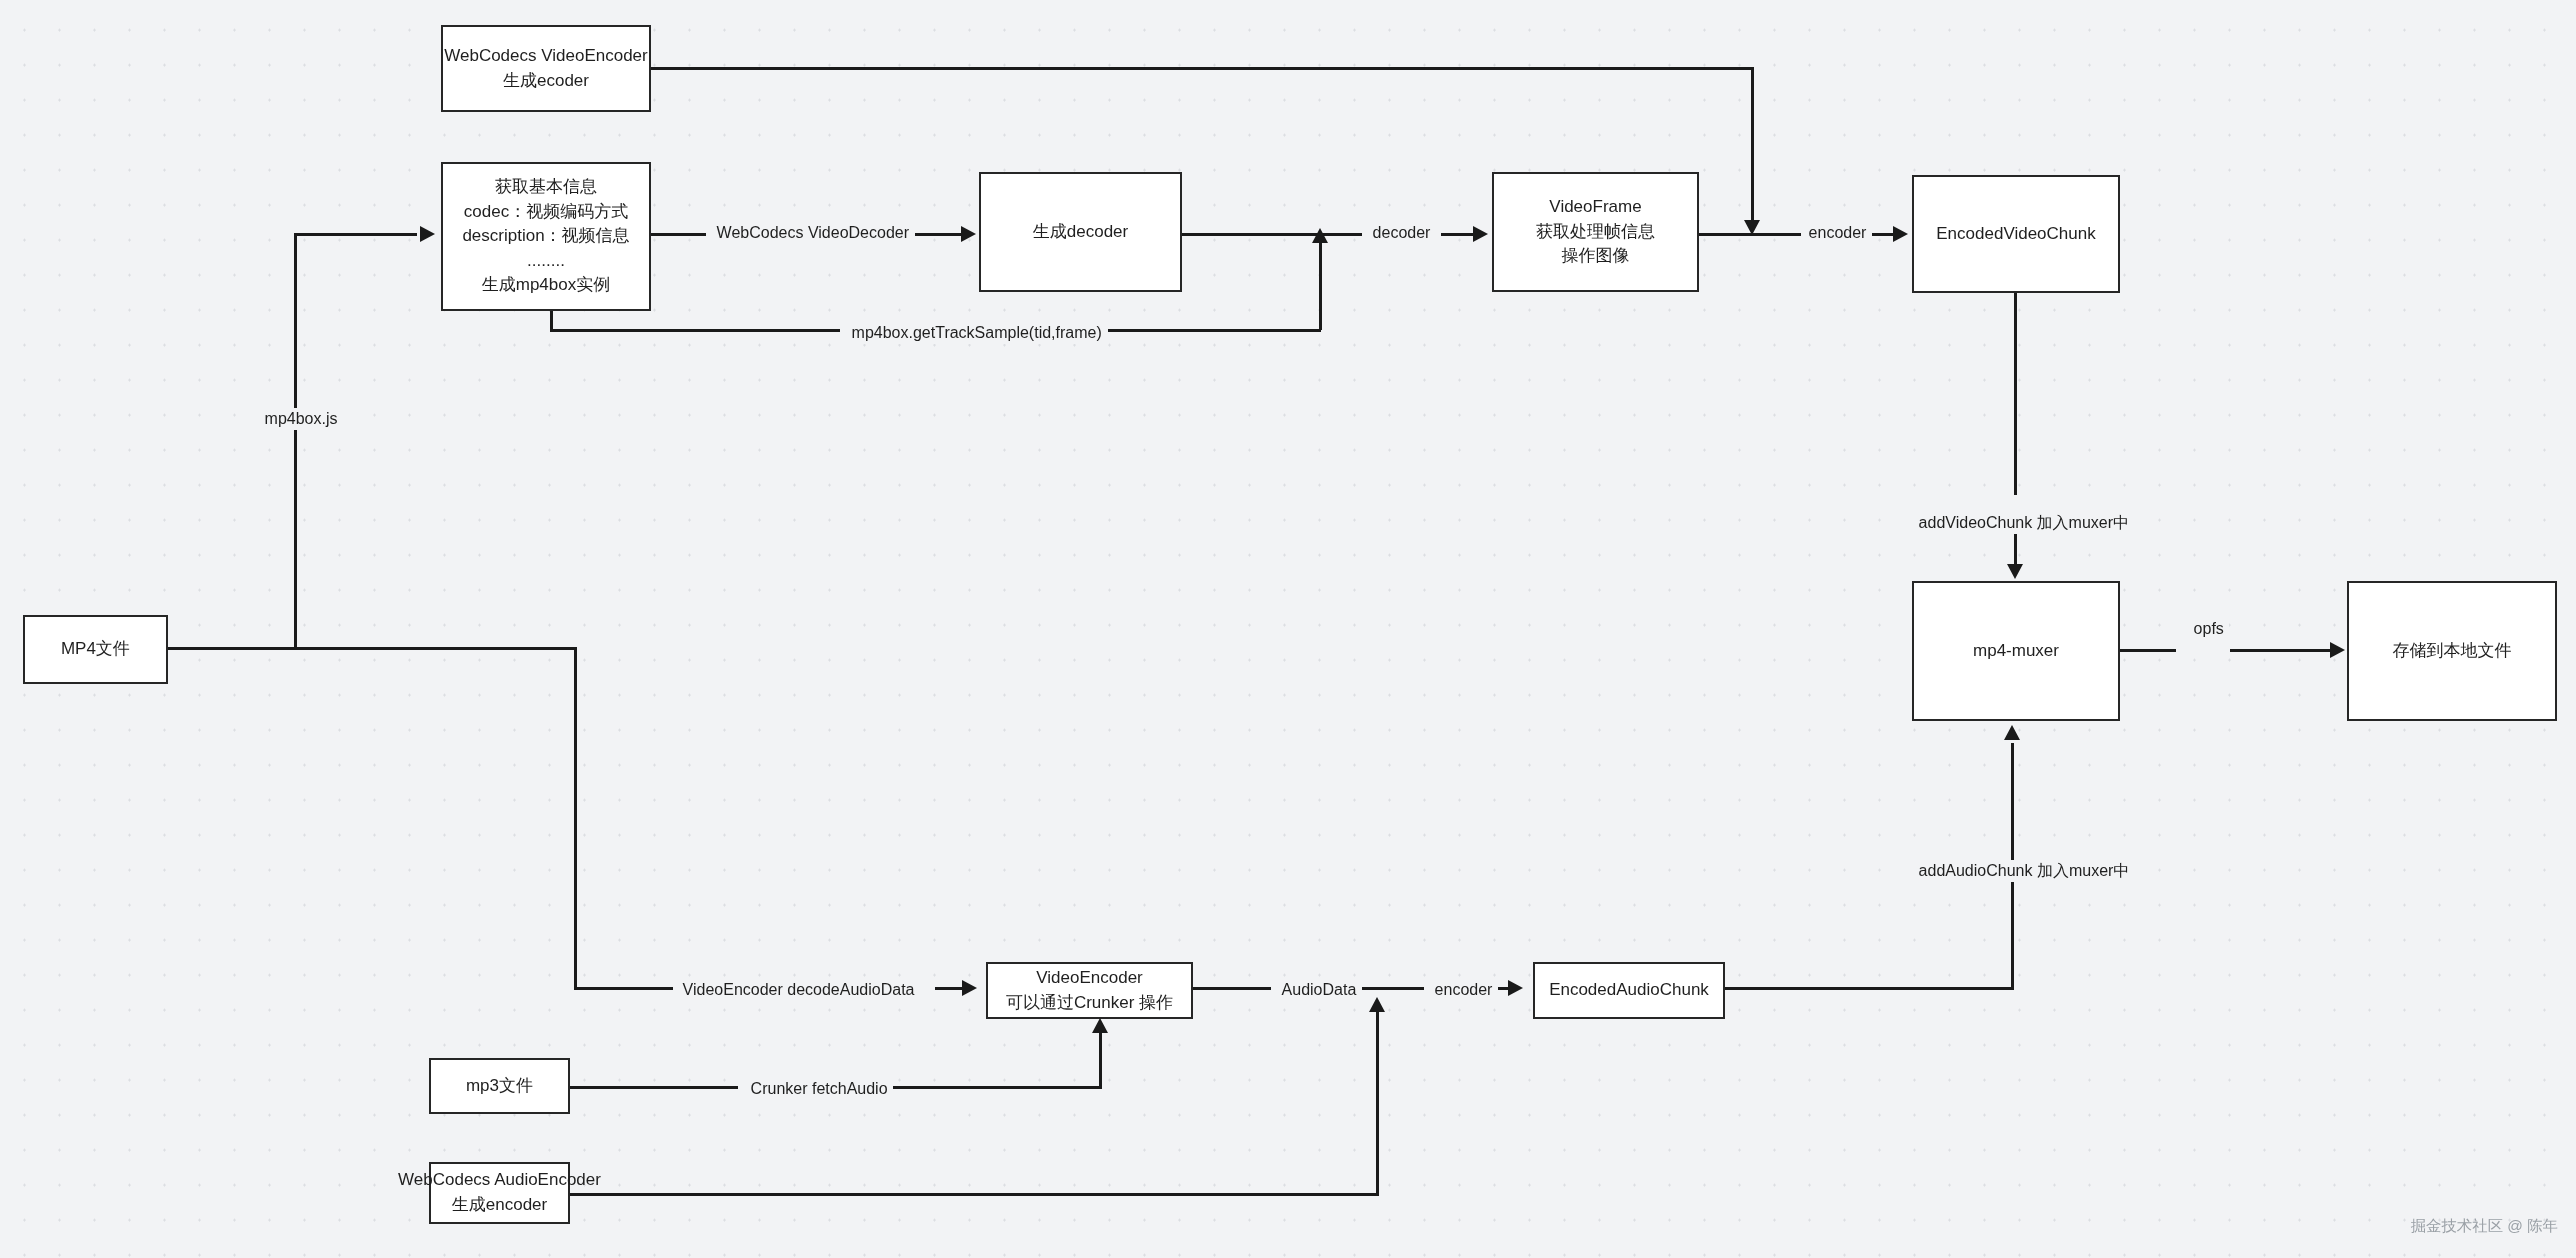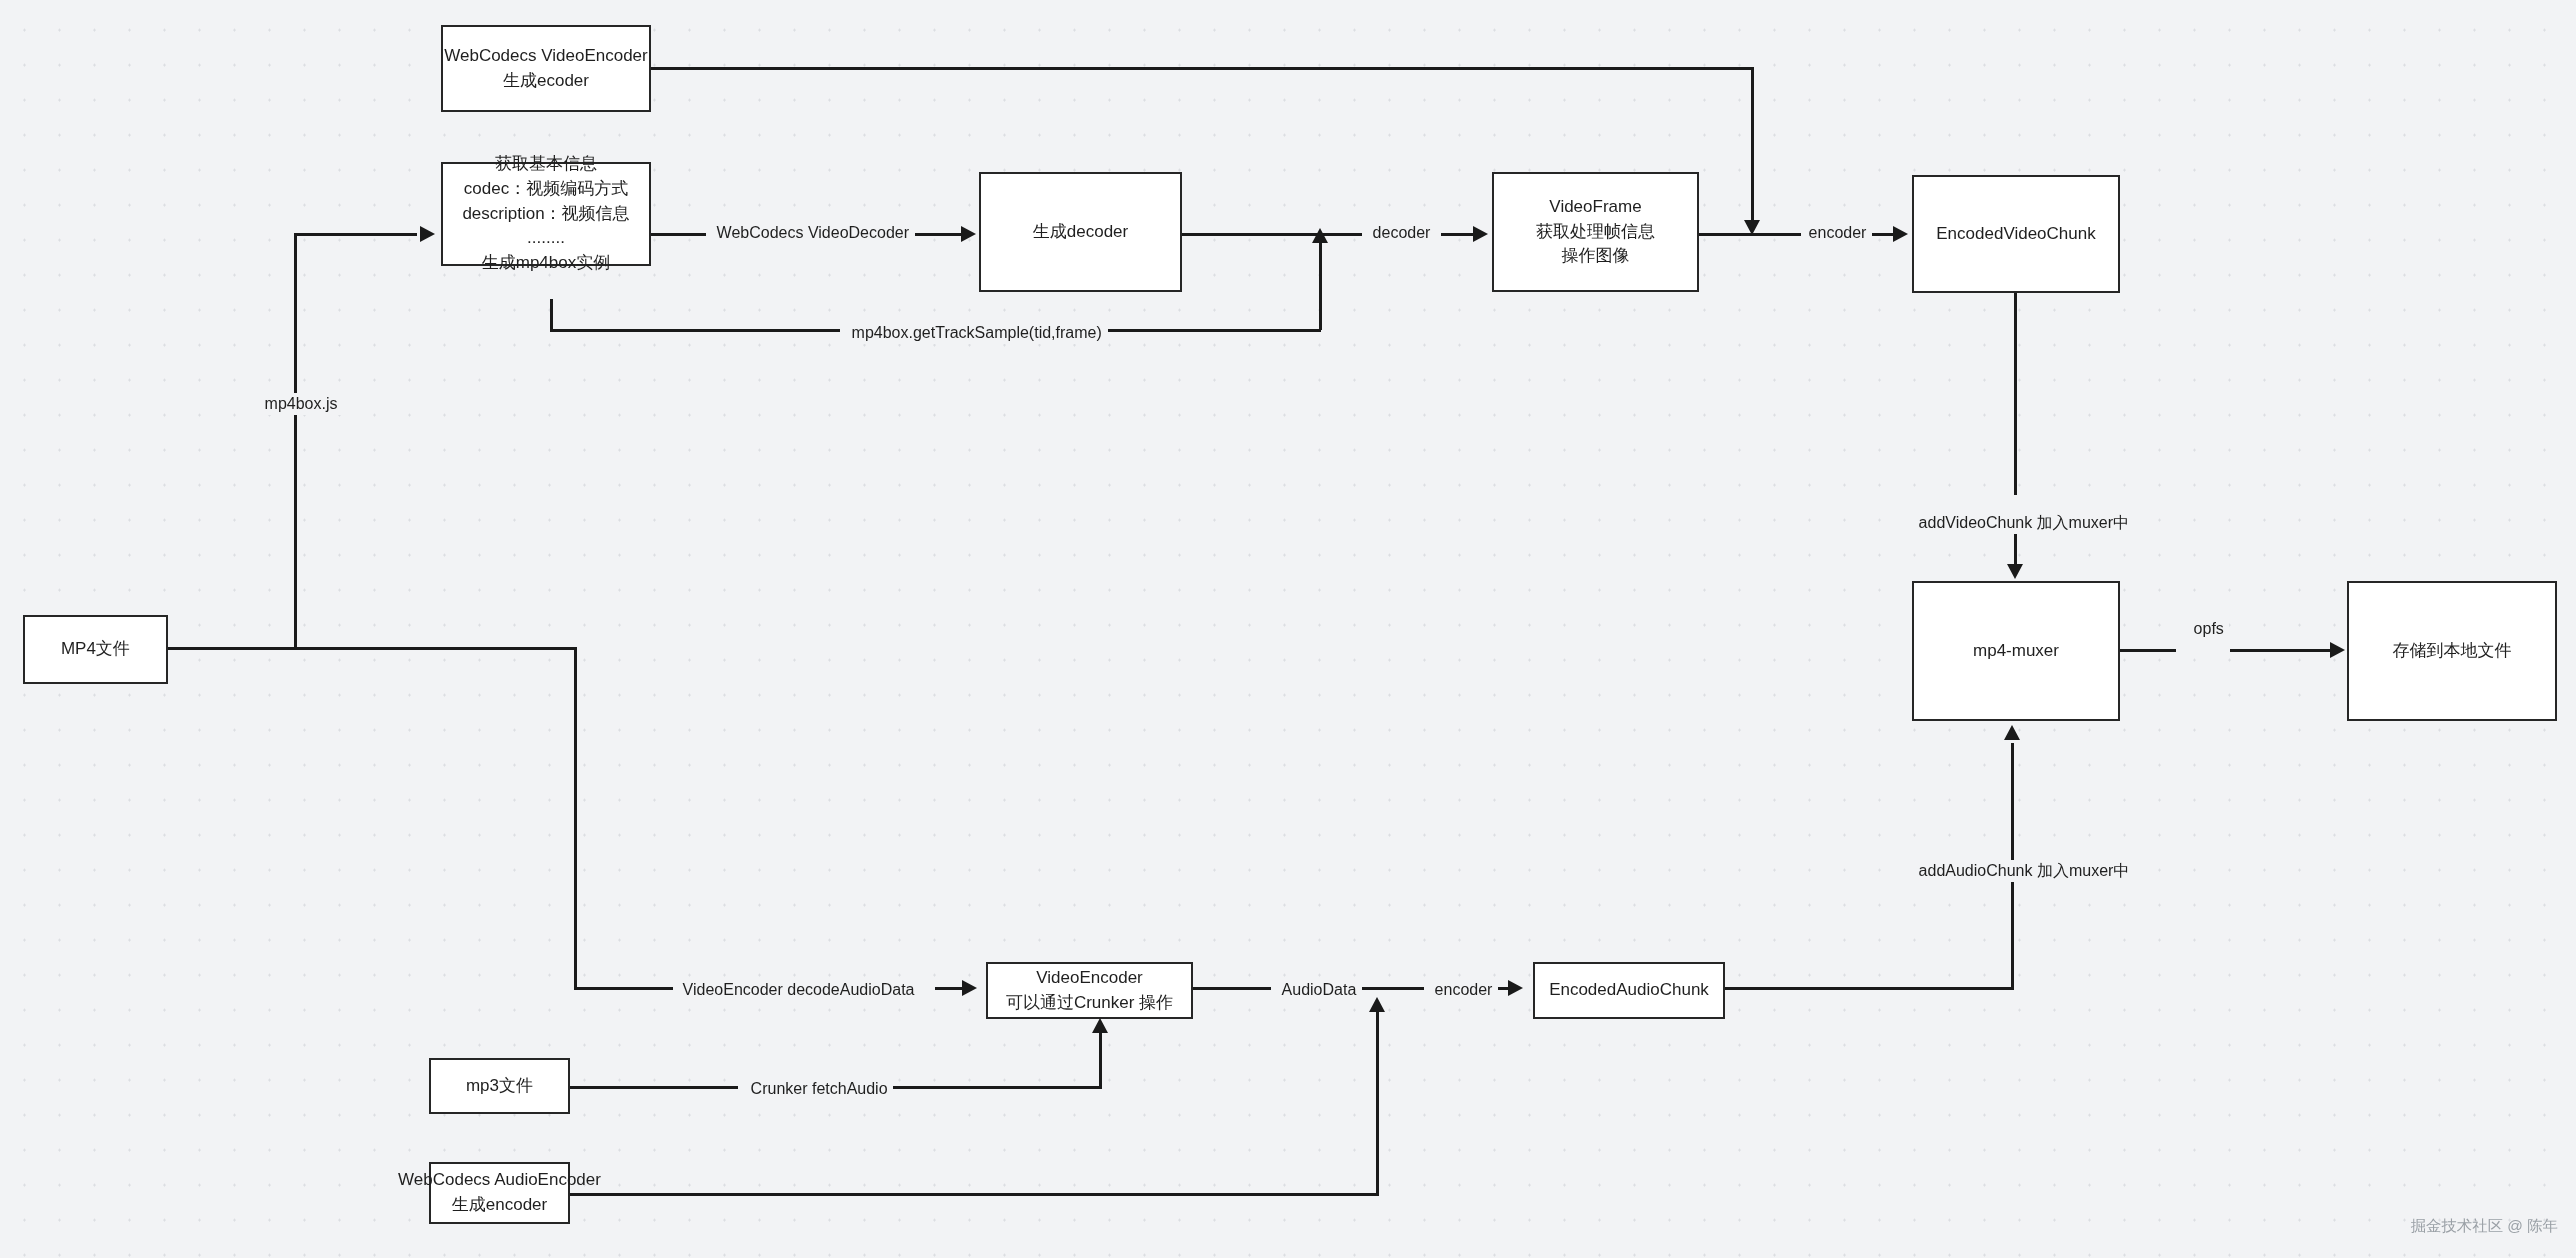--- a/index.html
+++ b/index.html
@@ -84,21 +84,21 @@
 </style>
 </head>
 <body>
 
 <div id="canvas" style="width: 2576px; height: 1259px;">
   <div id="nodes-layer">
       <div class="node" style="left: 441px; top: 25px; width: 210px; height: 87px;">
         <span class="ln">WebCodecs VideoEncoder</span>
         <span class="ln">生成ecoder</span>
       </div>
-      <div class="node" style="left: 441px; top: 162px; width: 210px; height: 104px;">
+      <div class="node" style="left: 441px; top: 162px; width: 210px; height: 149px;">
         <span class="ln">获取基本信息</span>
         <span class="ln">codec：视频编码方式</span>
         <span class="ln">description：视频信息</span>
         <span class="ln">........</span>
         <span class="ln">生成mp4box实例</span>
       </div>
       <div class="node" style="left: 979px; top: 172px; width: 203px; height: 120px;">
         <span class="ln">生成decoder</span>
       </div>
       <div class="node" style="left: 1492px; top: 172px; width: 207px; height: 120px;">
@@ -176,21 +176,21 @@
       <div class="arrow up" style="left: 1312px; top: 228px;"></div>
       <div class="arrow down" style="left: 2007px; top: 564px;"></div>
       <div class="arrow right" style="left: 2330px; top: 642px;"></div>
       <div class="arrow right" style="left: 962px; top: 980px;"></div>
       <div class="arrow right" style="left: 1508px; top: 980px;"></div>
       <div class="arrow up" style="left: 2004px; top: 725px;"></div>
       <div class="arrow up" style="left: 1092px; top: 1018px;"></div>
       <div class="arrow up" style="left: 1369px; top: 997px;"></div>
     </div>
   <div id="labels-layer">
-      <div class="edge-label" style="left: 259px; top: 393px;">mp4box.js</div>
+      <div class="edge-label" style="left: 259px; top: 408px;">mp4box.js</div>
       <div class="edge-label" style="left: 711px; top: 222px;">WebCodecs VideoDecoder</div>
       <div class="edge-label" style="left: 1367px; top: 222px;">decoder</div>
       <div class="edge-label" style="left: 1803px; top: 222px;">encoder</div>
       <div class="edge-label" style="left: 846px; top: 322px;">mp4box.getTrackSample(tid,frame)</div>
       <div class="edge-label" style="left: 1913px; top: 512px;">addVideoChunk 加入muxer中</div>
       <div class="edge-label" style="left: 2188px; top: 618px;">opfs</div>
       <div class="edge-label" style="left: 1913px; top: 860px;">addAudioChunk 加入muxer中</div>
       <div class="edge-label" style="left: 677px; top: 979px;">VideoEncoder  decodeAudioData</div>
       <div class="edge-label" style="left: 1276px; top: 979px;">AudioData</div>
       <div class="edge-label" style="left: 1429px; top: 979px;">encoder</div>

